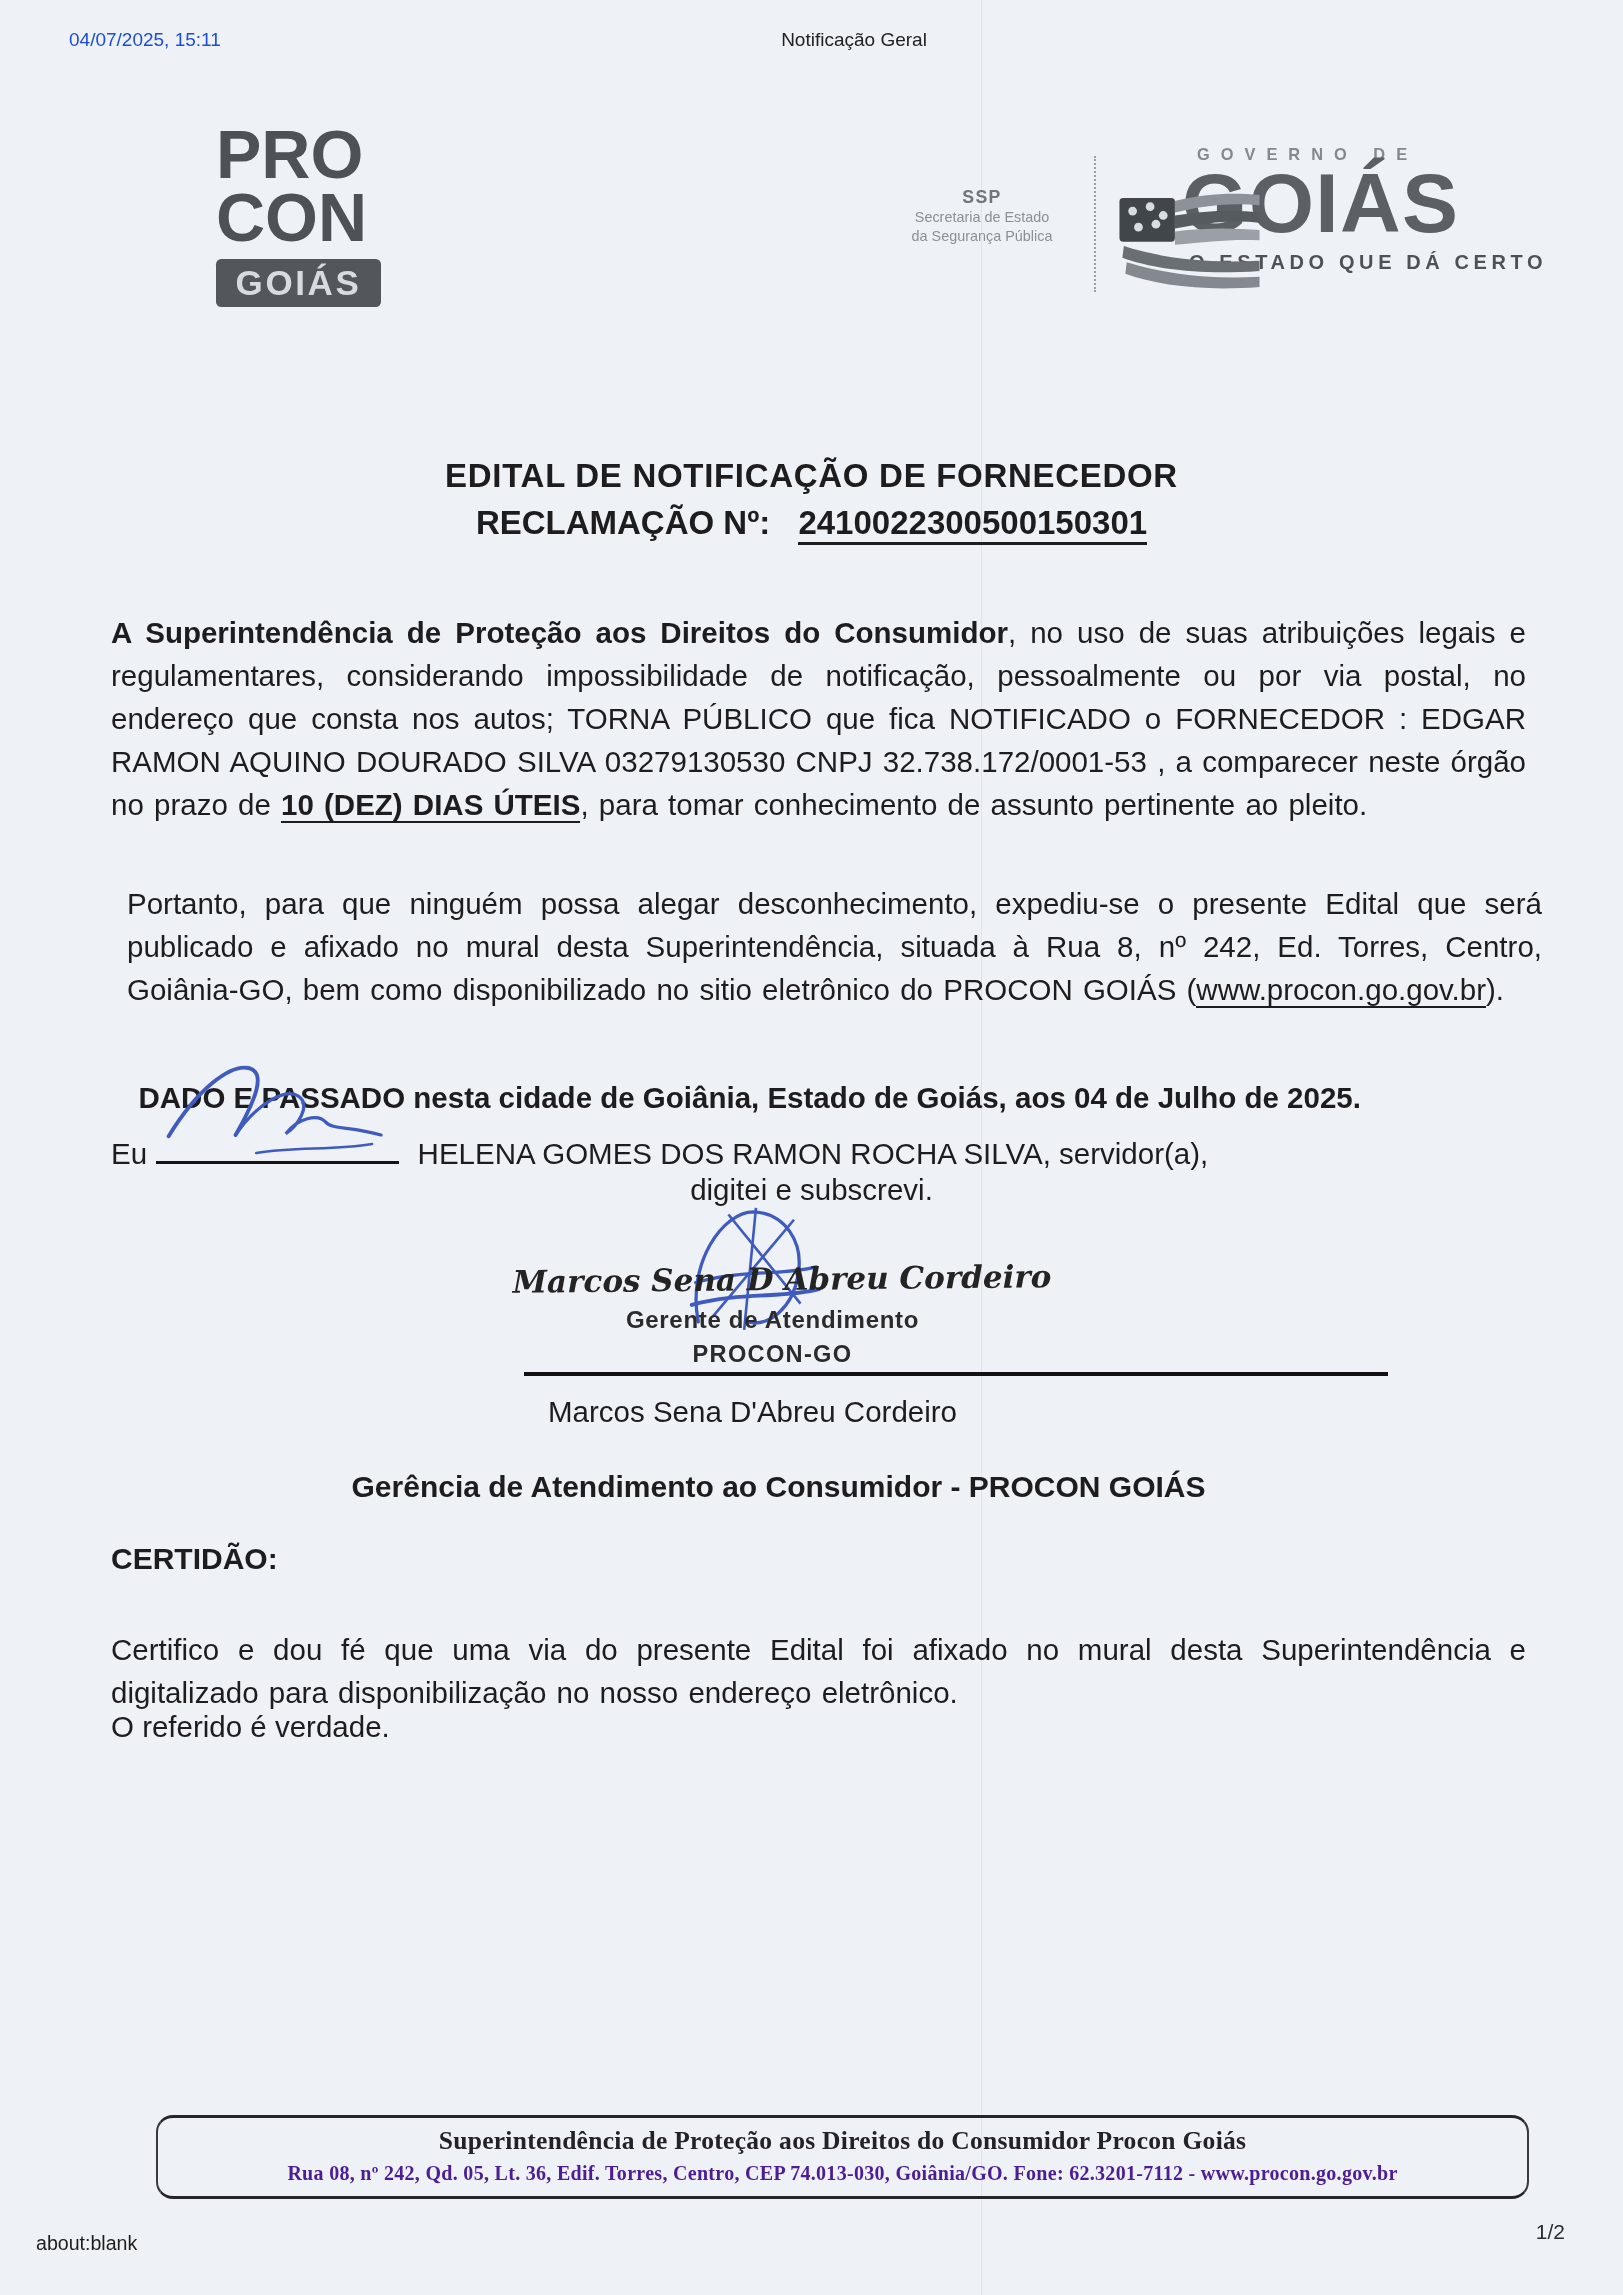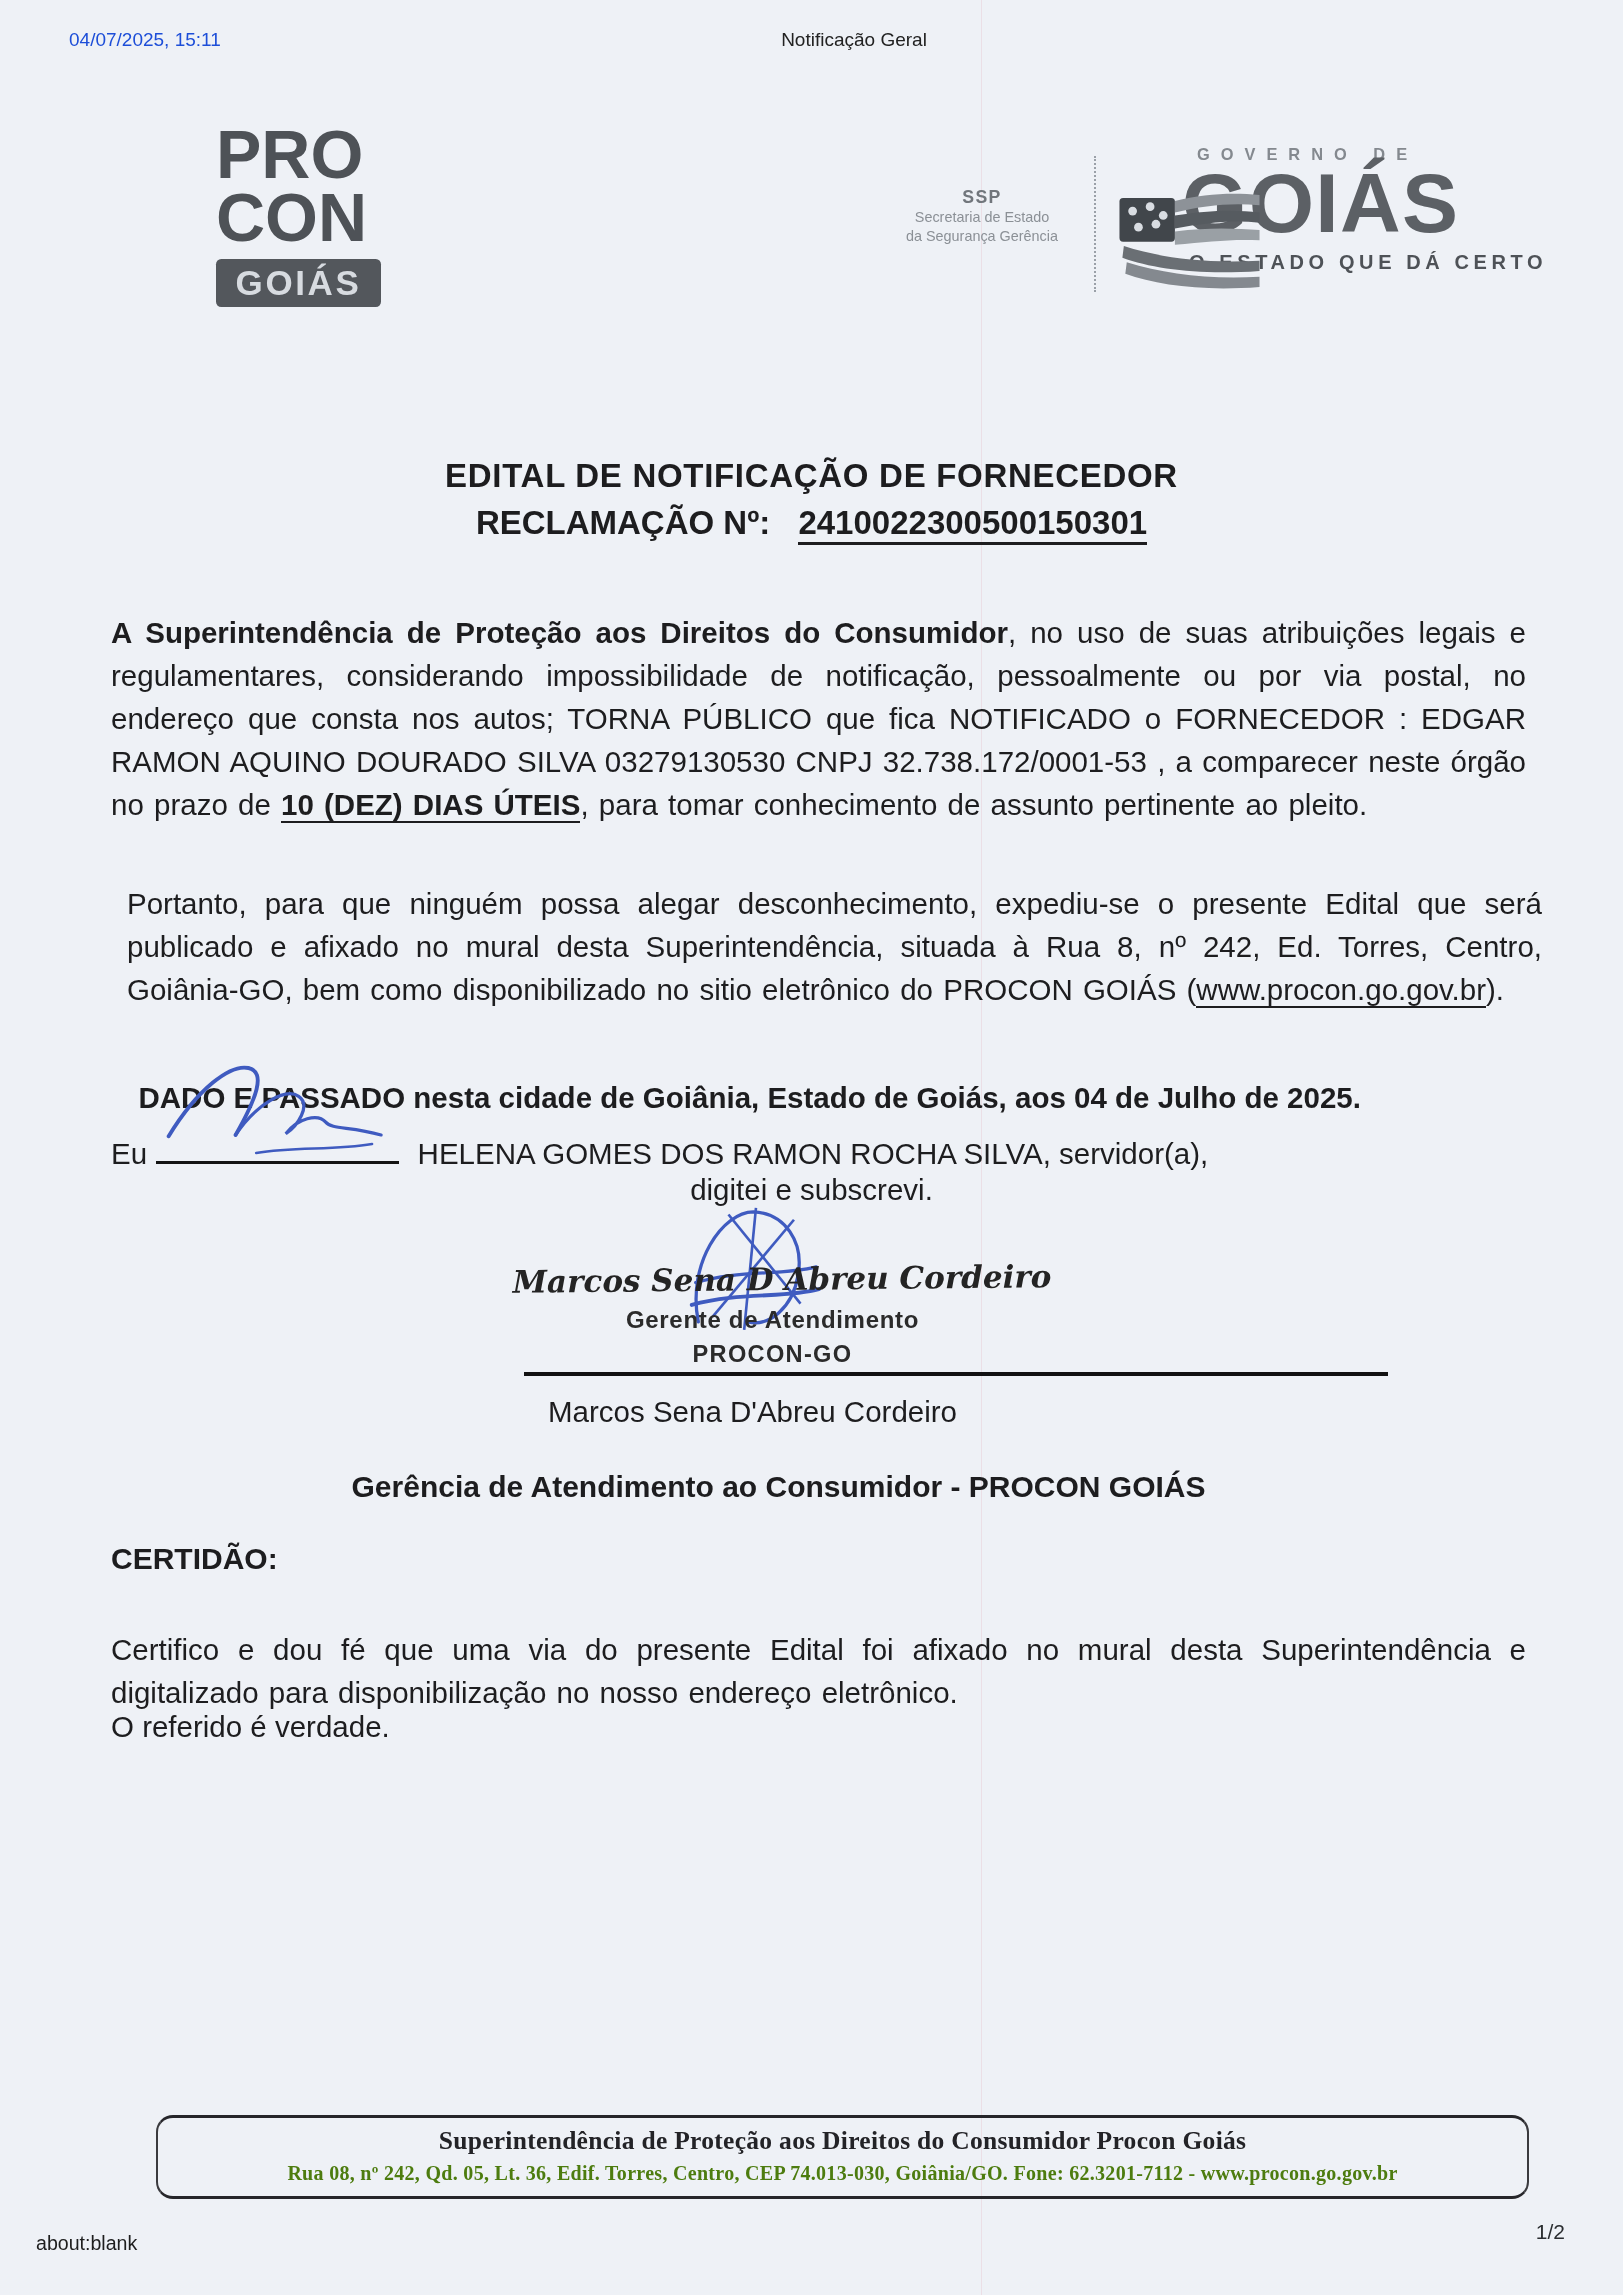--- a/index.html
+++ b/index.html
@@ -78,21 +78,21 @@
   
   .cert-h{position:absolute;left:111px;top:1542px;font-size:30px;font-weight:700;}
   .cert-body{position:absolute;left:111px;width:1415px;top:1598px;font-size:29.5px;line-height:43px;text-align:justify;word-spacing:2px;}
   .cert-close{position:absolute;left:111px;top:1710px;font-size:29.5px;}
 
   
   .footer-box{position:absolute;left:156px;top:2115px;width:1369px;
      border-top:3.9px solid #26262a;border-bottom:3.9px solid #26262a;border-left:2px solid #3a3a3e;border-right:2px solid #3a3a3e;
      text-align:center;padding:7.9px 0 10.5px 0;font-family:"Liberation Serif", serif;border-radius:17px;}
   .footer-box .fb1{font-size:25.5px;font-weight:700;color:#232327;letter-spacing:0.3px;}
-  .footer-box .fb2{font-size:20px;font-weight:600;color:#4d7c0f;margin-top:6.5px;letter-spacing:0.3px;}
+  .footer-box .fb2{font-size:20px;font-weight:600;color:#4c1d95;margin-top:6.5px;letter-spacing:0.3px;}
 </style>
 </head>
 <body>
 
 <div class="page">
   <div class="scan-line"></div>
 
   <div class="ph-date">04/07/2025, 15:11</div>
   <div class="ph-title">Notificação Geral</div>
 
@@ -100,21 +100,21 @@
     <div class="big">PRO</div>
     <div class="big">CON</div>
     <div class="box">
       <span>GOIÁS</span>
     </div>
   </div>
 
   <div class="logo-ssp">
     <div class="abbr">SSP</div>
     <div class="small">Secretaria de Estado</div>
-    <div class="small">da Segurança Gerência</div>
+    <div class="small">da Segurança Pública</div>
   </div>
 
   <div class="logo-divider"></div>
 
   <div class="logo-goias">
     <svg class="flag" viewBox="0 0 200 170">
       <rect x="4" y="26" width="76" height="60" rx="5" fill="#41464b"></rect>
       <circle cx="22" cy="44" r="6" fill="#d9dde2"></circle>
       <circle cx="46" cy="38" r="6" fill="#d9dde2"></circle>
       <circle cx="64" cy="50" r="6" fill="#d9dde2"></circle>

